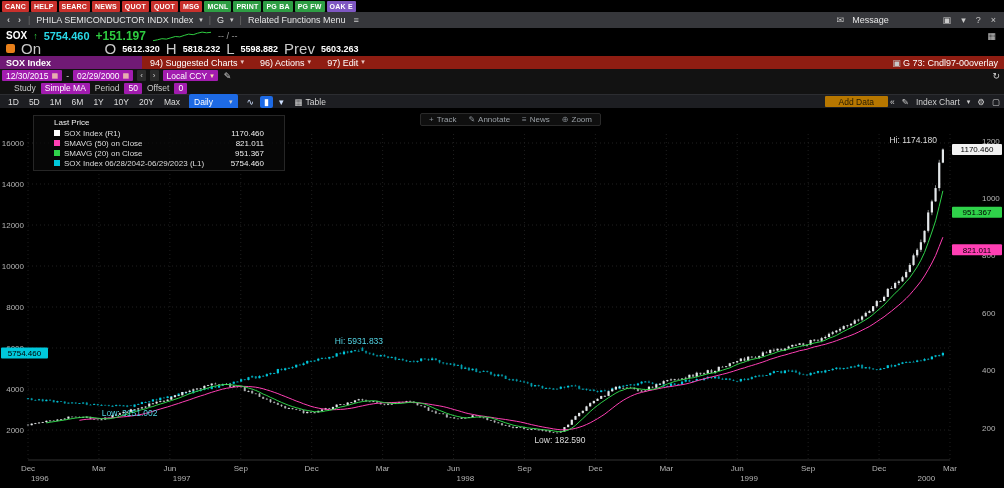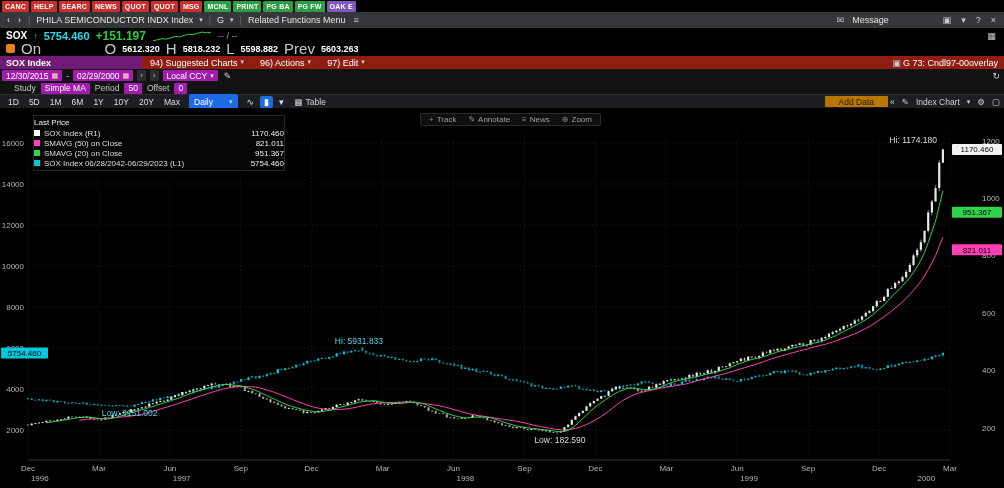--- a/index.html
+++ b/index.html
@@ -37,21 +37,21 @@
 #toolbar{top:94px;height:14px;background:#1d1e22;border-top:1px solid #2c2d31;padding:0 4px;gap:2px;font-size:8.5px;color:#dedede}
 .ptab{padding:0 4px;cursor:default}
 .freq{background:#1d6ae5;color:#fff;border-radius:2px;padding:8px 5px;height:12px;display:flex;align-items:center;gap:16px;margin:0 3px}
 .icobtn{padding:0 4px;color:#cfe0ff;font-size:9px;height:12px;display:flex;align-items:center;border-radius:2px}
 .icobtn.sel{background:#1d6ae5;color:#fff}
 .tbl{display:flex;align-items:center;gap:3px;padding:0 5px;color:#d6d6d6}
 .rightgrp{display:flex;align-items:center;gap:7px;color:#d0d0d0}
 #chart{position:absolute;top:108px;left:0;width:1004px;height:380px;background:#000}
 #chart-svg{position:absolute;left:0;top:0}
 #chart-svg text{font-family:"Liberation Sans",sans-serif}
-#legend{position:absolute;left:33px;top:7px;width:252px;background:rgba(8,8,8,.74);border:1px solid #262626;padding:2px 0;font-size:8px;color:#ddd;z-index:3}
+#legend{position:absolute;left:33px;top:7px;width:252px;background:rgba(8,8,8,.74);border:1px solid #262626;padding:2px 20px;font-size:8px;color:#ddd;z-index:3}
 .legtitle{height:10px;color:#f0f0f0}
 .legrow{display:flex;align-items:center;gap:4px;height:10px}
 .sw{width:6px;height:6px;display:inline-block;flex:none}
 .leglab{white-space:nowrap}
 .legval{margin-left:auto;color:#eee}
 #tools{position:absolute;left:420px;top:5px;display:flex;gap:12px;background:rgba(18,18,18,.85);border:1px solid #2a2a2a;border-radius:2px;padding:1px 8px;font-size:8px;color:#9aa0a6;z-index:3}
 .tool{display:flex;gap:3px;align-items:center;cursor:default}
 .ticon{font-size:8px;color:#8a9096}
 #spark{flex:none}
 </style>

